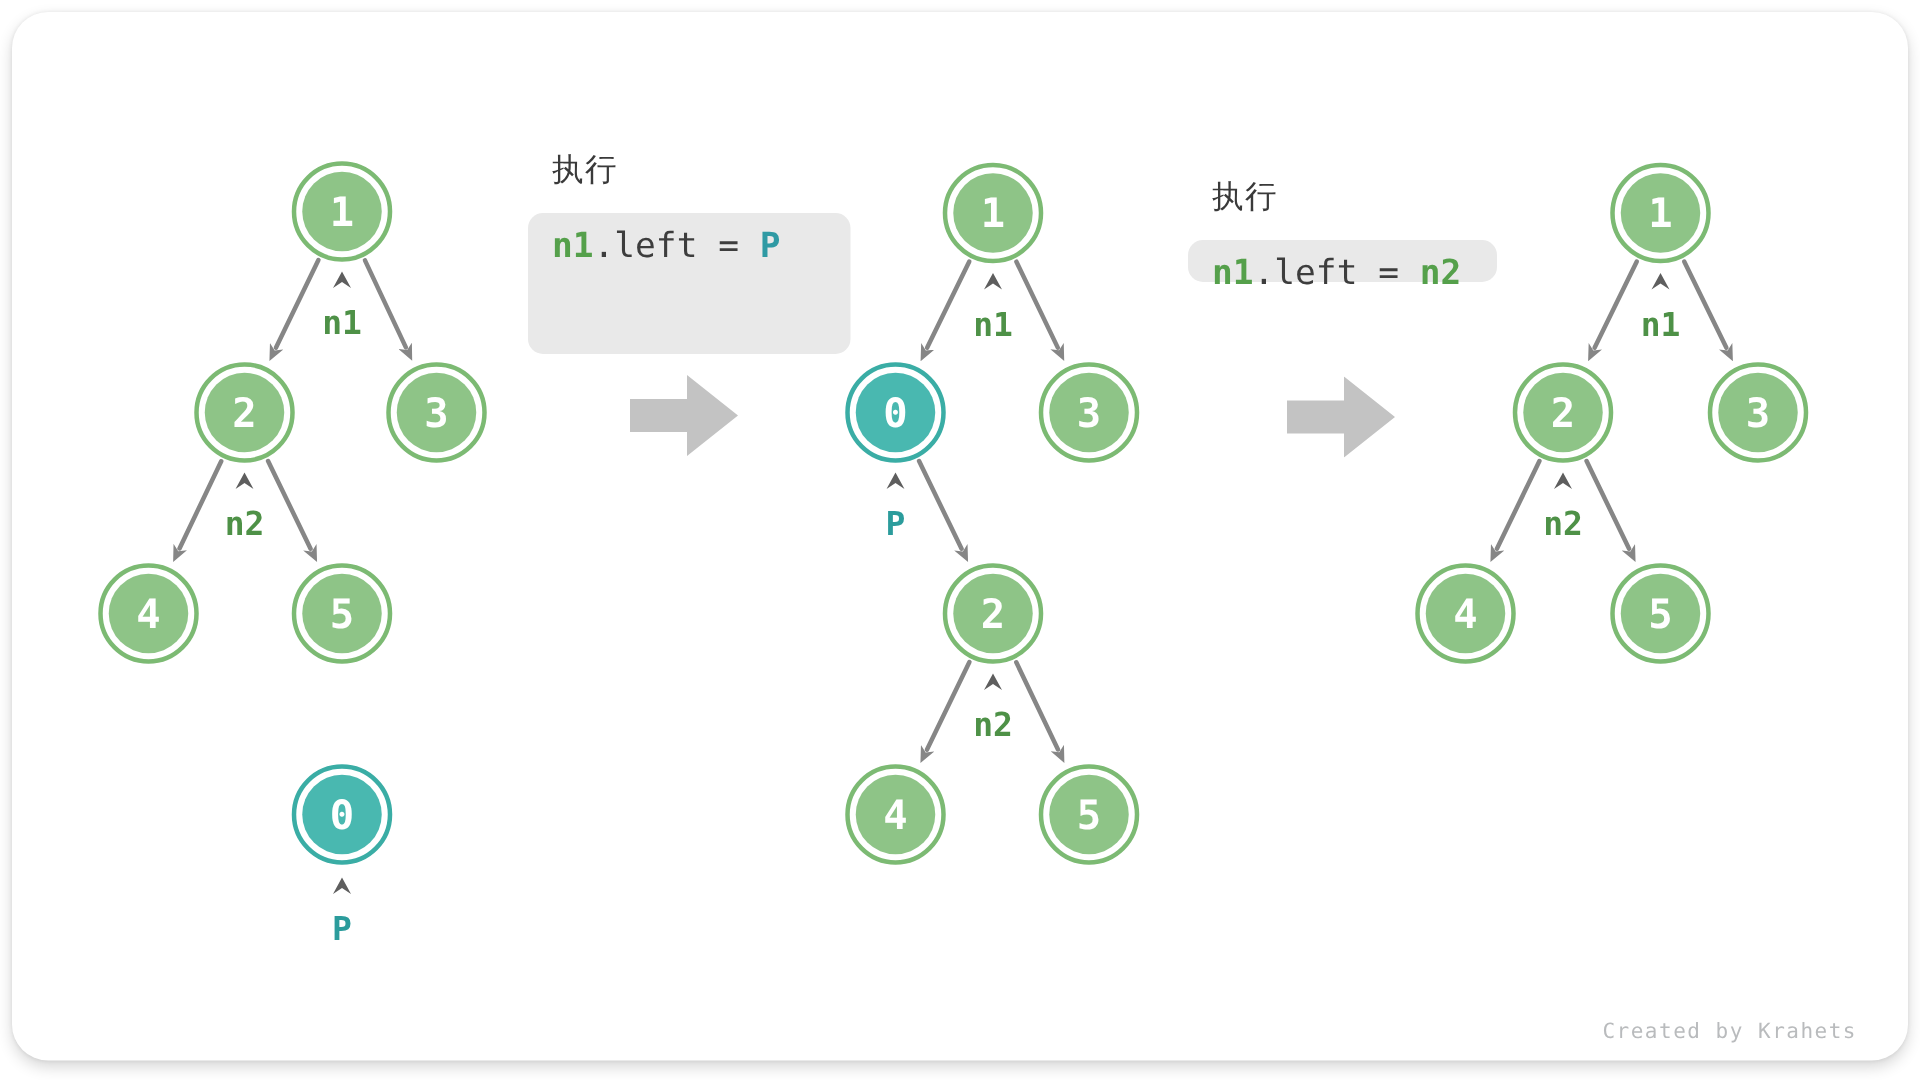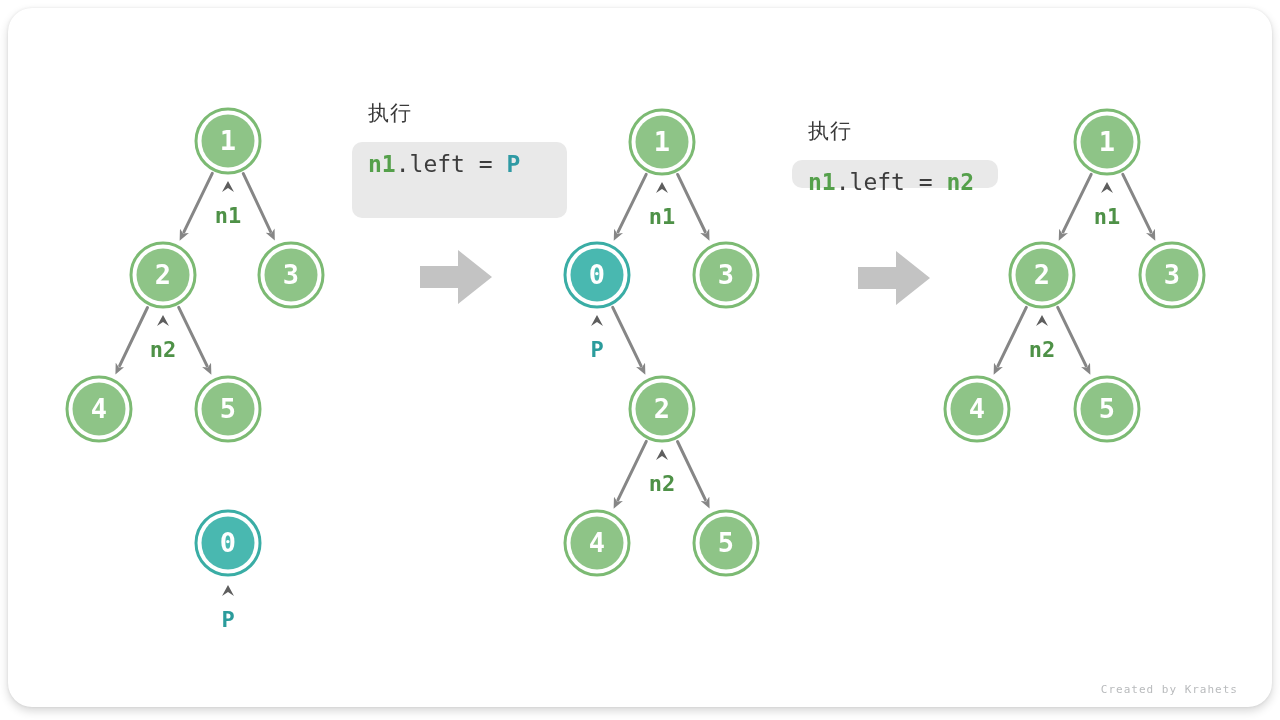--- a/index.html
+++ b/index.html
@@ -23,29 +23,29 @@
     background:#e9e9e9;border-radius:10px;
     padding:4px 16px;display:inline-block;box-sizing:border-box;
   }
   .code-line{
     font-family:"DejaVu Sans Mono", monospace;
     font-size:23px;line-height:36px;white-space:pre;color:#3d3d3d;
   }
   .tok{font-weight:500;}
   .tok.green{color:#55a04b;font-weight:700;}
   .tok.teal{color:#2f9aa4;font-weight:700;}
-  #code-box-1{width:215px;height:76px;}
+  #code-box-1{width:215px;height:94px;}
   #code-box-2{width:206px;height:28px;}
 
   .big-arrow{position:absolute;width:72px;height:54px;}
 
   #credit{
     position:absolute;right:42px;bottom:24px;
     font-family:"DejaVu Sans Mono", monospace;
-    font-size:11px;color:#b9bbbd;letter-spacing:1px;
+    font-size:14px;color:#b9bbbd;letter-spacing:1px;
   }
 </style>
 </head>
 <body>
 
 <div id="card"></div>
 
 <svg id="tree-canvas" viewBox="0 0 1280 720">
     <defs>
       <marker id="arrhead" viewBox="0 0 10 9" refX="1" refY="4.5" markerWidth="11" markerHeight="10" orient="auto" markerUnits="userSpaceOnUse">

